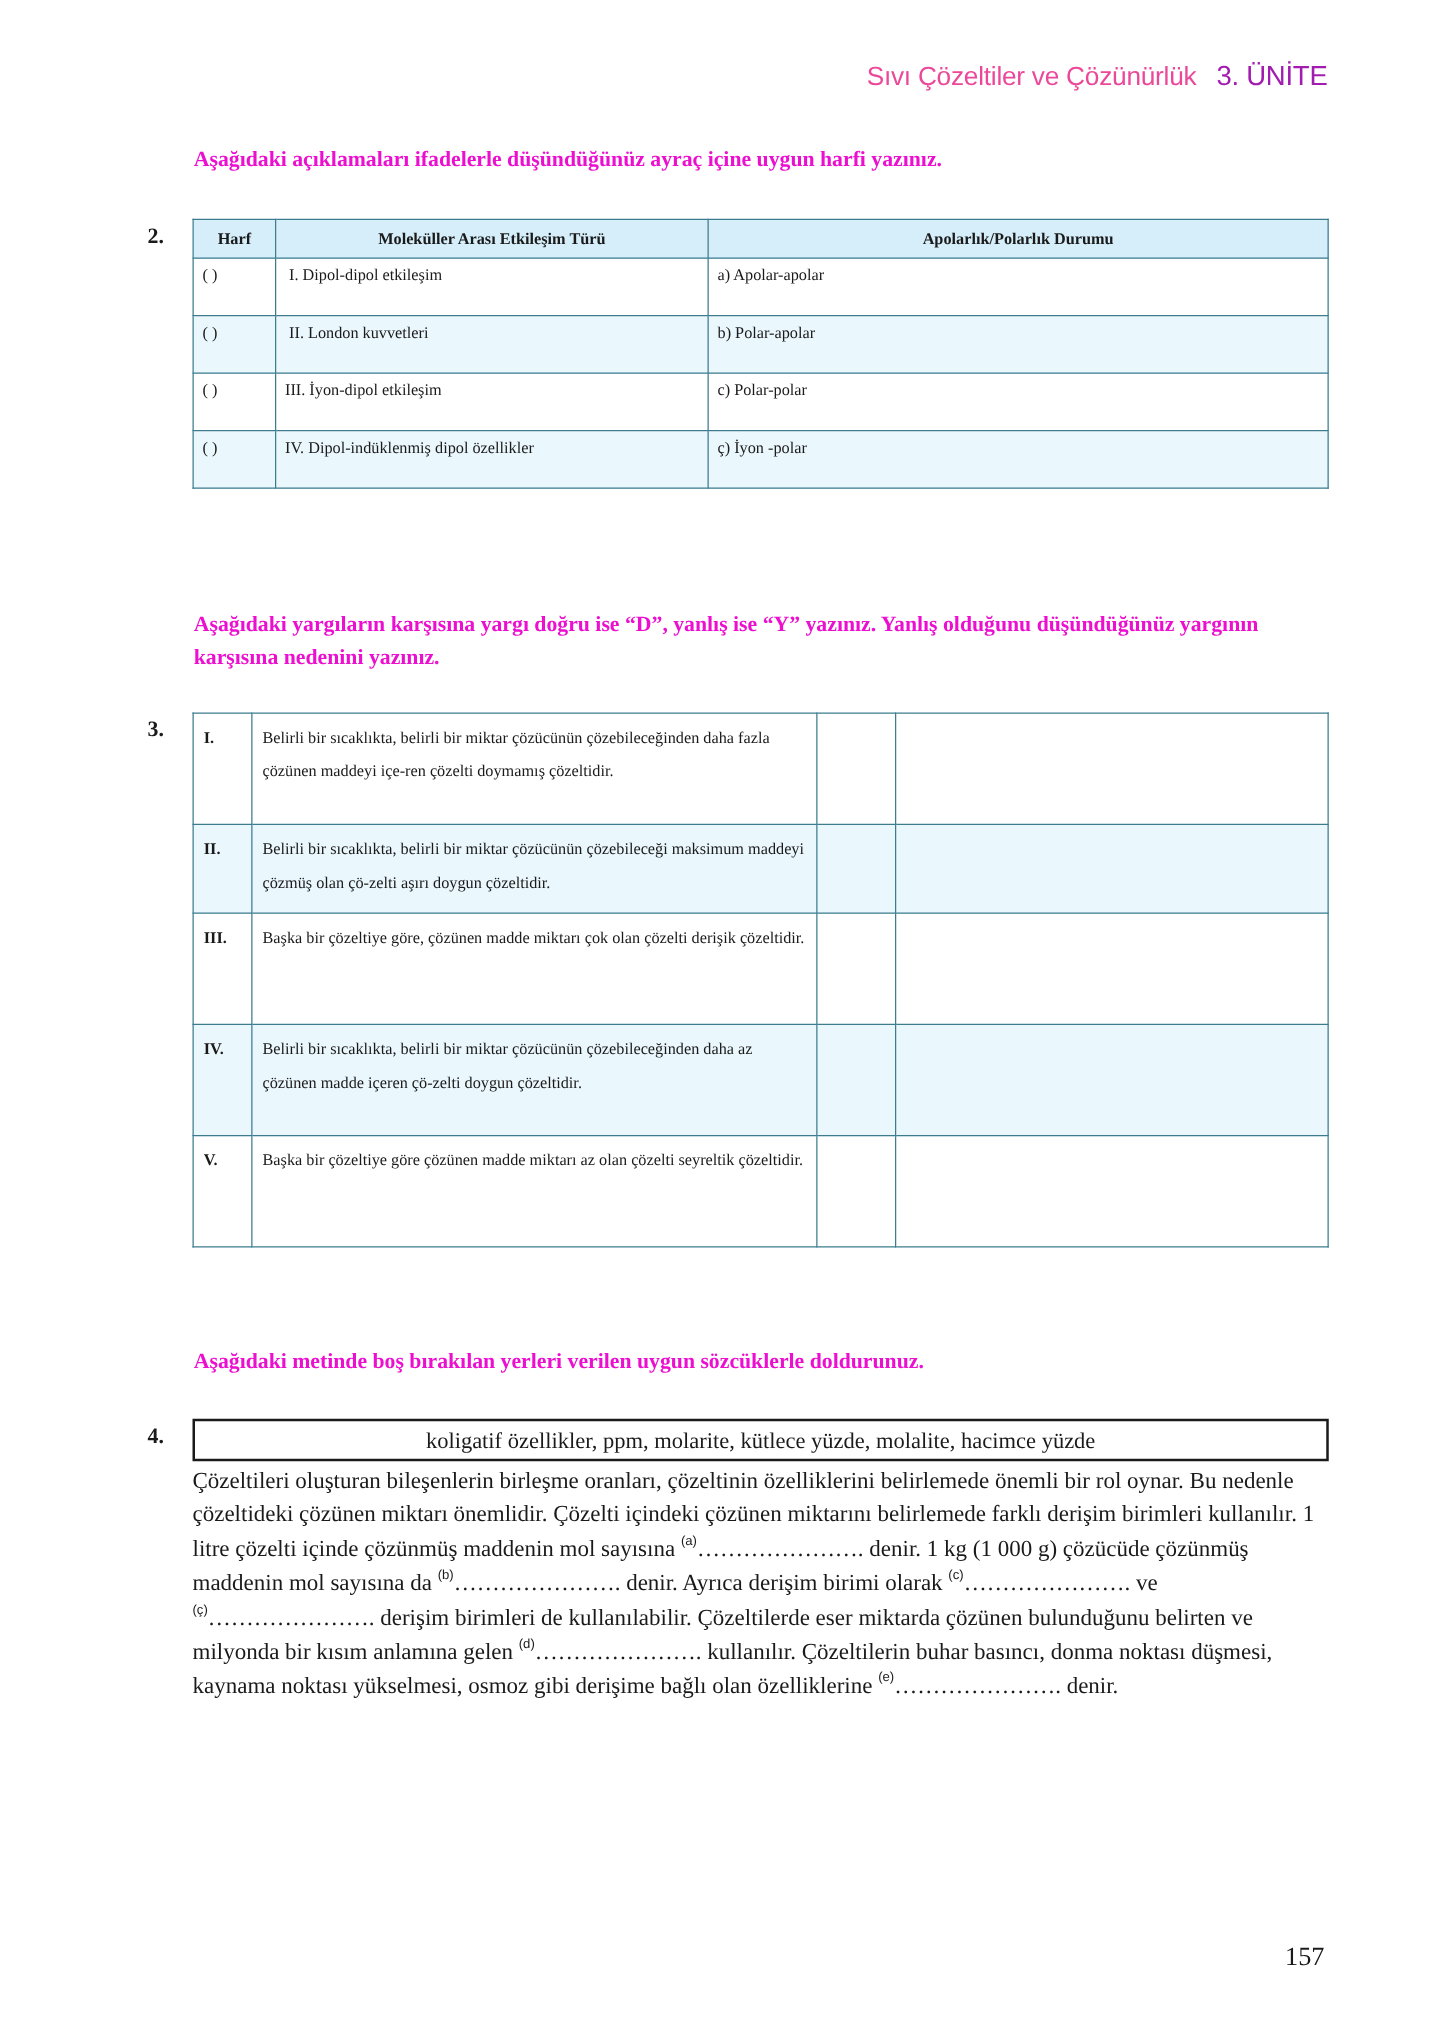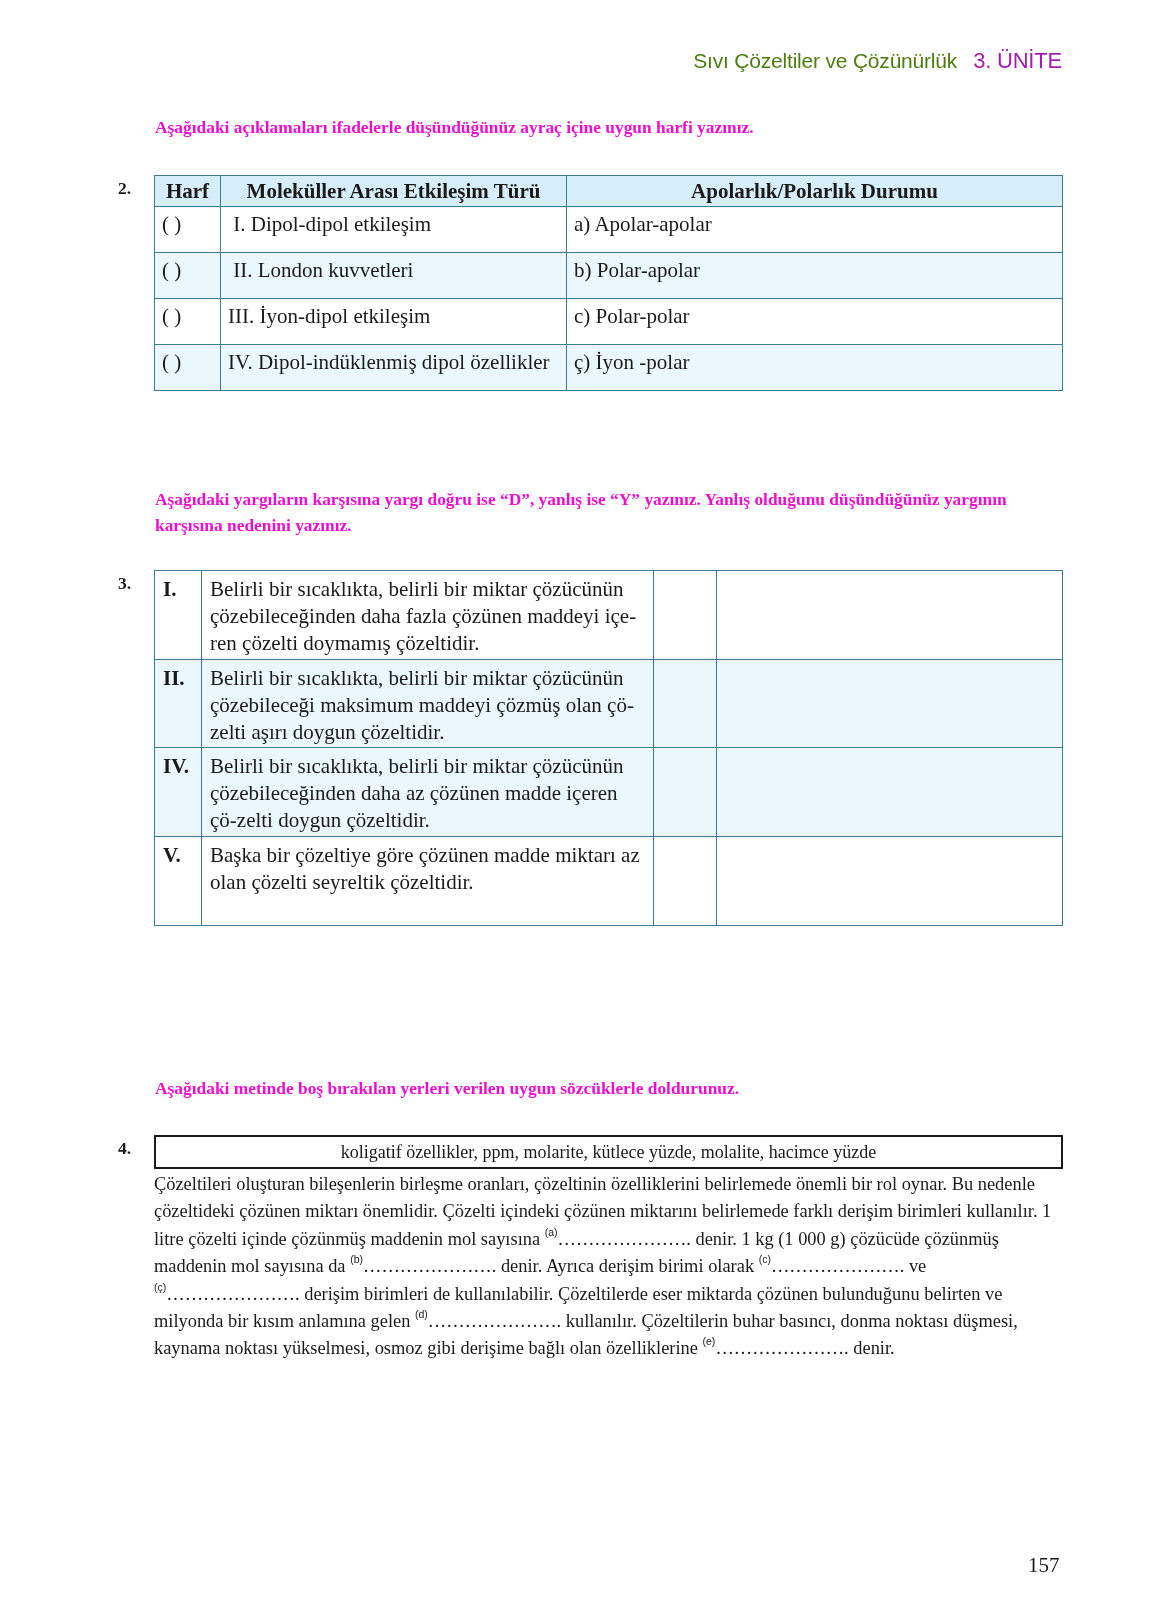--- a/index.html
+++ b/index.html
@@ -1,26 +1,26 @@
 <!DOCTYPE html>
 <html><head>
   <meta charset="utf-8">
   <style>
     html, body { margin: 0; padding: 0; background: #ffffff; }
     body { width: 1152px; height: 1624px; position: relative; overflow: hidden;
       font-family: "Liberation Serif", "DejaVu Serif", serif; color: #1a1a1a; }
     .abs { position: absolute; }
     .running-head { top: 48px; right: 90px; font-family: "Liberation Sans", "DejaVu Sans", sans-serif;
       font-size: 21px; white-space: nowrap; letter-spacing: -0.2px; }
-    .running-head .chapter { color: #4d7c0f; }
+    .running-head .chapter { color: #ec4899; }
     .running-head .unit { color: #a21caf; margin-left: 16px; font-size: 22px; }
     .instruction { left: 155px; color: #ec0fd0; font-weight: bold; font-size: 17.4px; line-height: 26px; width: 900px; }
     .qnum { font-weight: bold; font-size: 17.5px; left: 118px; }
     table { border-collapse: collapse; position: absolute; left: 154px; width: 909px; table-layout: fixed; }
-    td, th { border: 1.2px solid #3d7c8f; font-size: 21px; vertical-align: top; padding: 0; }
+    td, th { border: 1.2px solid #3d7c8f; font-size: 13px; vertical-align: top; padding: 0; }
     th { background: #d5eefa; font-weight: bold; height: 30px; vertical-align: middle; text-align: center; }
     #t2 td { height: 46px; padding: 5px 7px 0 7px; box-sizing: border-box; }
     #t2 tr.alt td { background: #eaf7fd; }
     #t3 td { padding: 5px 8px 0 8px; box-sizing: border-box; line-height: 27.2px; }
     #t3 tr.alt td { background: #eaf7fd; }
     #t3 td.num { font-weight: bold; padding-left: 8px; }
     .wordbox { left: 154px; top: 1135px; width: 905px; height: 30px; border: 2px solid #1a1a1a;
       text-align: center; font-weight: normal; font-size: 18px; line-height: 30px; }
     .para { left: 154px; top: 1171px; width: 912px; font-size: 18.4px; line-height: 27.4px; }
     .para sup { font-family: "Liberation Sans", "DejaVu Sans", sans-serif; font-size: 10.5px; vertical-align: 9px; line-height: 0; }
@@ -87,20 +87,26 @@
     <td>Belirli bir sıcaklıkta, belirli bir miktar çözücünün çözebileceğinden daha fazla çözünen maddeyi içe-ren çözelti doymamış çözeltidir.</td>
     <td></td>
     <td></td>
   </tr>
   <tr class="alt" style="height:71px">
     <td class="num">II.</td>
     <td>Belirli bir sıcaklıkta, belirli bir miktar çözücünün çözebileceği maksimum maddeyi çözmüş olan çö-zelti  aşırı doygun çözeltidir.</td>
     <td></td>
     <td></td>
   </tr>
+  <tr style="height:89px">
+    <td class="num">III.</td>
+    <td>Başka bir çözeltiye göre, çözünen madde miktarı çok olan çözelti derişik çözeltidir.</td>
+    <td></td>
+    <td></td>
+  </tr>
   <tr class="alt" style="height:89px">
     <td class="num">IV.</td>
     <td>Belirli bir sıcaklıkta, belirli bir miktar çözücünün çözebileceğinden daha az çözünen madde içeren çö-zelti doygun çözeltidir.</td>
     <td></td>
     <td></td>
   </tr>
   <tr style="height:89px">
     <td class="num">V.</td>
     <td>Başka bir çözeltiye göre çözünen madde miktarı az olan çözelti seyreltik çözeltidir.</td>
     <td></td>

